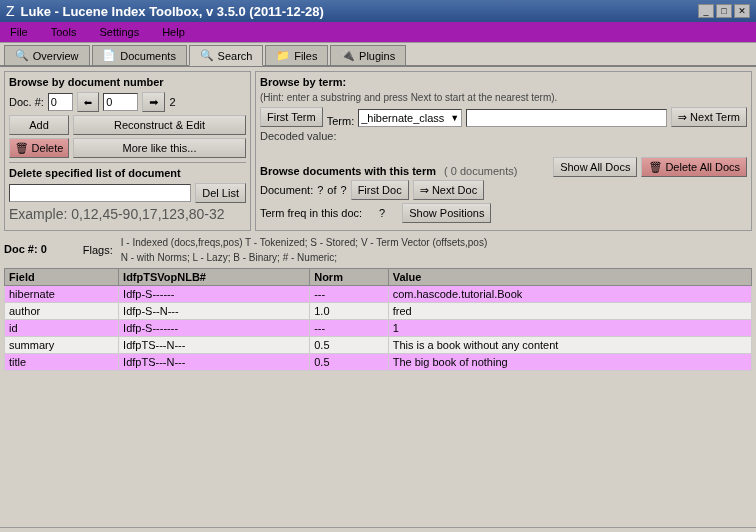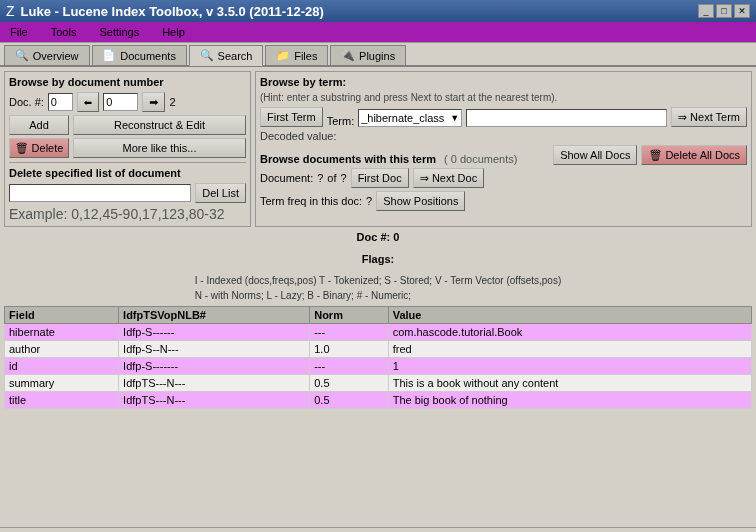--- a/index.html
+++ b/index.html
@@ -178,21 +178,21 @@
     .term-input {
       border: 1px inset #999;
       background: white;
       height: 18px;
       font-size: 11px;
       padding: 1px 4px;
       flex: 1;
     }
     .decoded-row {
       font-size: 11px;
-      margin-bottom: 3px;
+      margin-bottom: 15px;
       color: #333;
     }
     .browse-term-title {
       display: flex;
       align-items: flex-end;
       gap: 8px;
       margin-bottom: 3px;
     }
     .browse-term-label {
       font-weight: bold;
@@ -204,21 +204,21 @@
     }
     .doc-nav-row {
       display: flex;
       align-items: center;
       gap: 4px;
       margin-bottom: 3px;
     }
     .term-freq-row {
       display: flex;
       align-items: center;
-      gap: 4px;
+      gap: 17px;
       margin-bottom: 3px;
     }
     .doc-header {
       font-weight: bold;
       font-size: 11px;
       margin-bottom: 2px;
     }
     .flags-text {
       font-size: 10px;
       color: #333;
@@ -255,21 +255,20 @@
     .doc-section {
       padding: 0 4px;
       flex: 1;
     }
     .doc-flags-row {
       display: flex;
       align-items: center;
       gap: 8px;
       font-size: 11px;
       margin-bottom: 3px;
-      flex-direction: column;
     }
   </style>
 </head>
 <body>
 
 <div class="title-bar">
   <div class="title-bar-left">
     <span class="title-bar-icon">Z</span>
     <span class="title-bar-title">Luke - Lucene Index Toolbox, v 3.5.0 (2011-12-28)</span>
   </div>
@@ -383,21 +382,21 @@
         <span class="label">Term freq in this doc:</span>
         <span class="label">?</span>
         <div class="btn">Show Positions</div>
       </div>
     </div>
   </div>
 
   <div class="doc-section">
     <div class="doc-flags-row">
       <span class="doc-header">Doc #: 0</span>
-      <span style="font-weight:bold;">Flags:</span>
+      <span style="font-weight:normal;margin-left:28px;">Flags:</span>
       <div style="flex:1;">
         <div class="flags-text">I - Indexed (docs,freqs,pos)   T - Tokenized;   S - Stored;    V - Term Vector (offsets,pos)</div>
         <div class="flags-text">N - with Norms;  L - Lazy;     B - Binary;      # - Numeric;</div>
       </div>
     </div>
 
     <table class="data-table">
       <thead>
         <tr>
           <th>Field</th>

